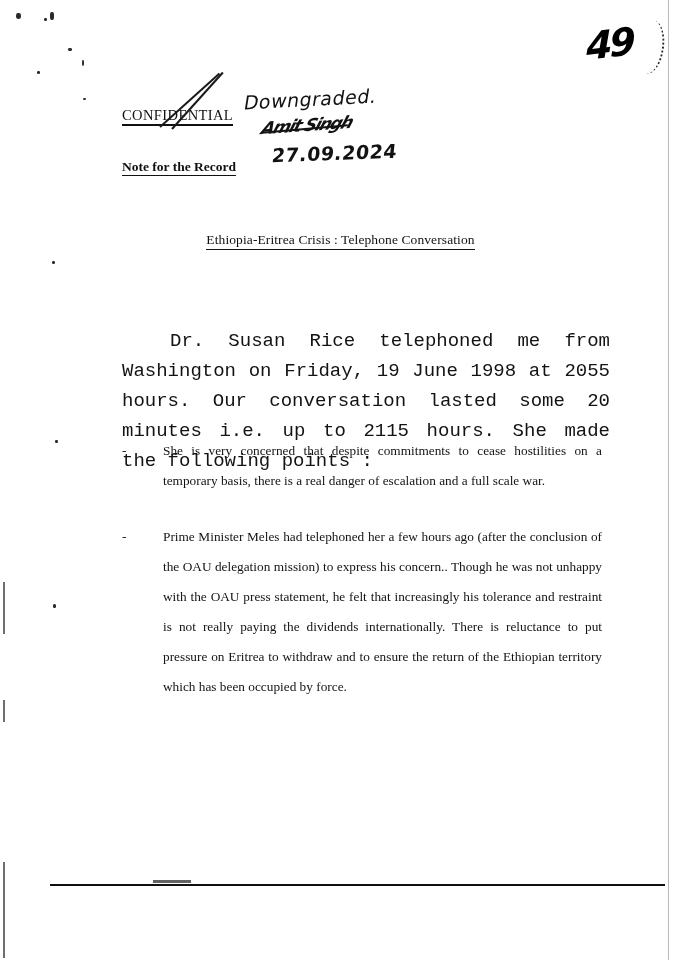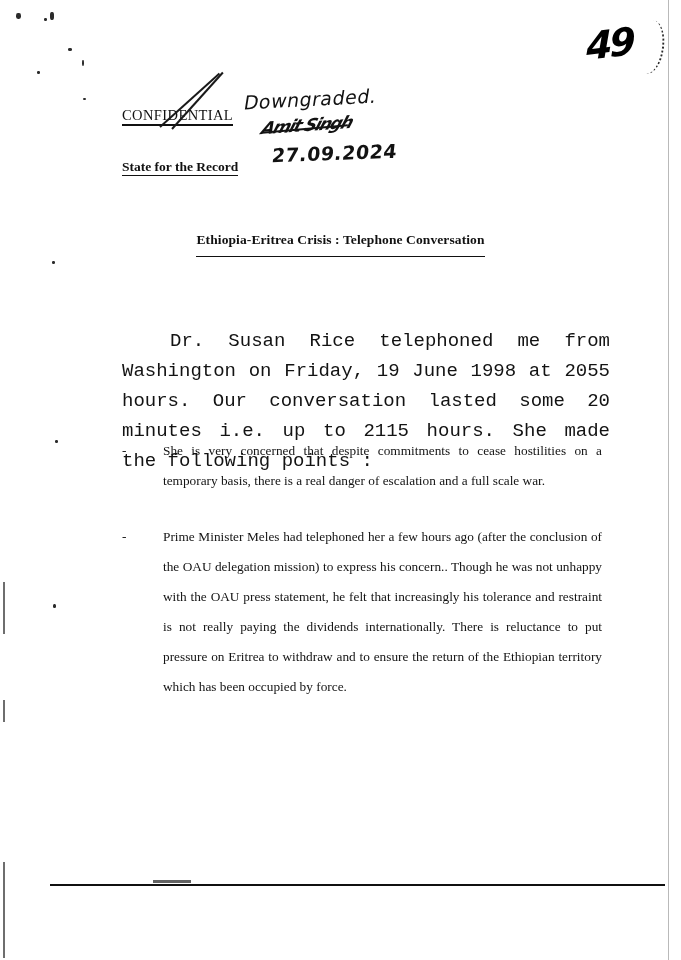--- a/index.html
+++ b/index.html
@@ -141,24 +141,24 @@
   .title-block {
     position: absolute;
     left: 0;
     top: 230px;
     width: 681px;
     text-align: center;
   }
   .title-line {
     display: inline-block;
     font-size: 13.5px;
-    font-weight: bold;
+    font-weight: normal;
     color: #111;
     border-bottom: 1.4px solid #111;
-    padding-bottom: 8px;
+    padding-bottom: 1px;
     margin-bottom: 10px;
     line-height: 1.1;
     letter-spacing: 0.1px;
   }
 
   
   .body-block {
     position: absolute;
     left: 122px;
     top: 326px;
@@ -248,21 +248,21 @@
 
   <div class="classification">CONFIDENTIAL</div>
   <div class="strike" style="left:160px;top:126px;width:80px;height:2px;transform:rotate(-42deg);"></div>
   <div class="strike" style="left:172px;top:128px;width:76px;height:2px;transform:rotate(-48deg);"></div>
 
   <div class="hand hand-downgraded">Downgraded.</div>
   <div class="hand hand-signature">Amit Singh</div>
   <div class="sig-strike"></div>
   <div class="hand hand-date">27.09.2024</div>
 
-  <div class="note-heading">State for the Record</div>
+  <div class="note-heading">Note for the Record</div>
 
   <div class="title-block">
     <div class="title-line">Ethiopia-Eritrea Crisis : Telephone Conversation</div><br>
     <br>
   </div>
 
   <div class="body-block">
     <p class="para para-first">Dr. Susan Rice telephoned me from Washington on Friday, 19 June 1998 at 2055 hours.  Our conversation lasted some 20 minutes i.e. up to 2115 hours.  She made the following points :</p>
   </div>
 

